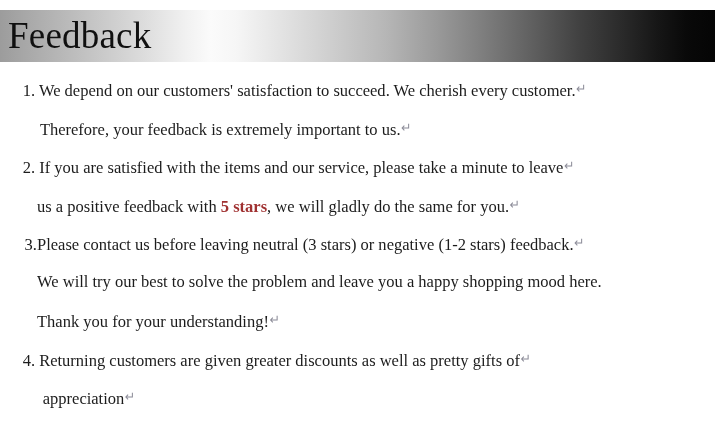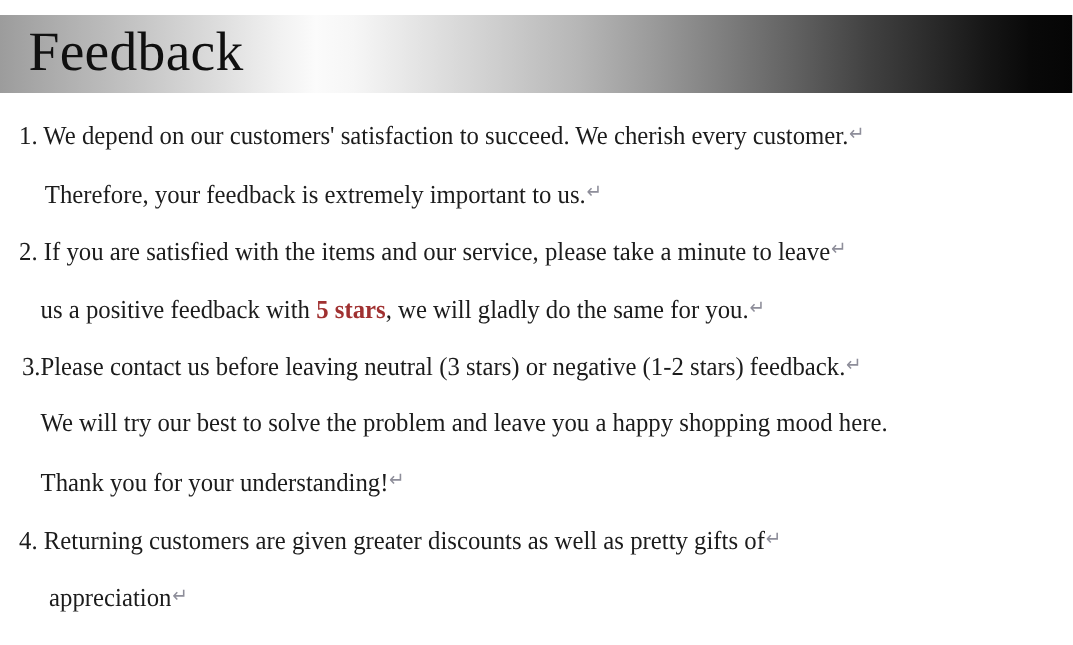--- a/index.html
+++ b/index.html
@@ -60,27 +60,26 @@
     left: 8px;
     top: 50%;
     transform: translateY(-52%);
     font-size: 37px;
     line-height: 1;
     font-weight: 400;
     letter-spacing: 0.2px;
     color: #101010;
     white-space: nowrap;
     font-family: "Liberation Serif", "DejaVu Serif", serif;
-    margin-left: 11px;
   }
 
   
   .body-block {
     position: absolute;
-    left: 6px;
+    left: 16px;
     top: 70px;
     width: 645px;
   }
   .line {
     position: relative;
     height: 38.5px;
     line-height: 38.5px;
     font-size: 17.3px;
     white-space: nowrap;
     color: #1c1c1c;

